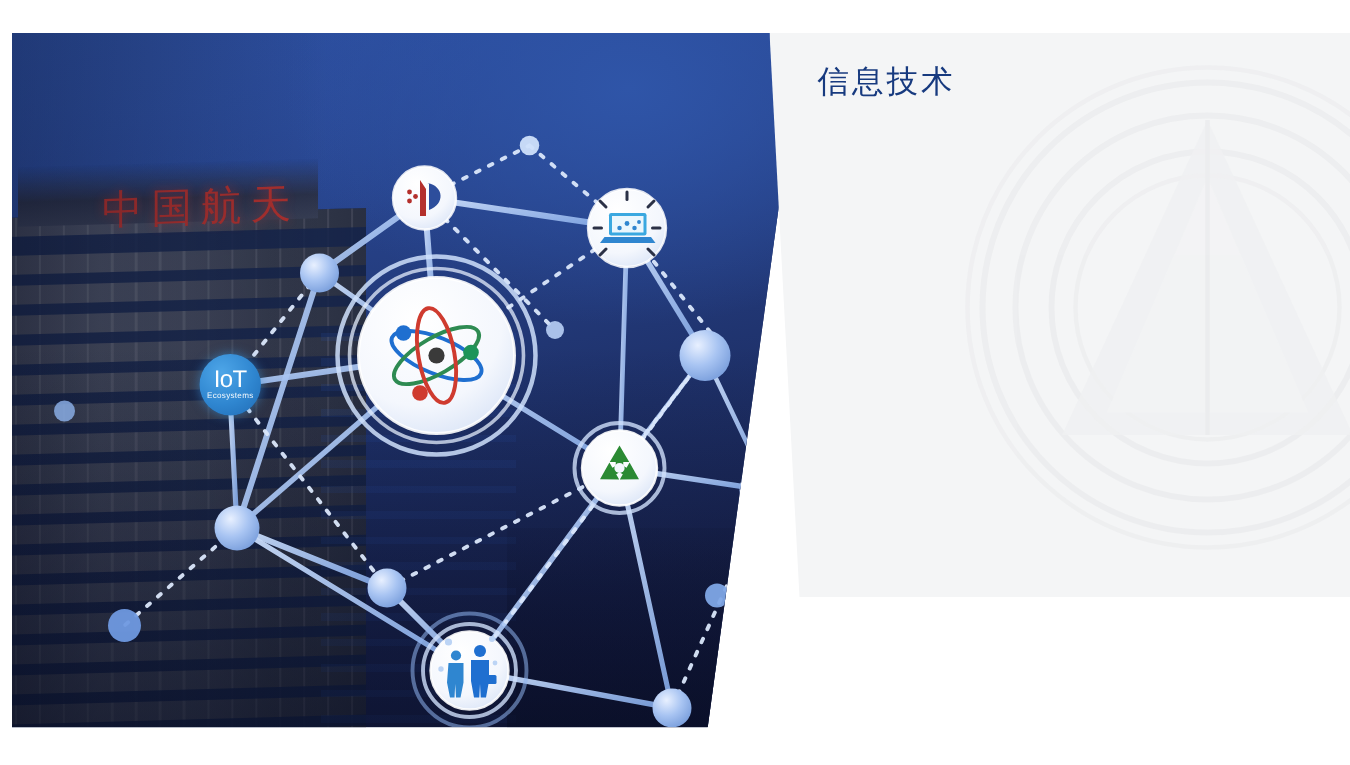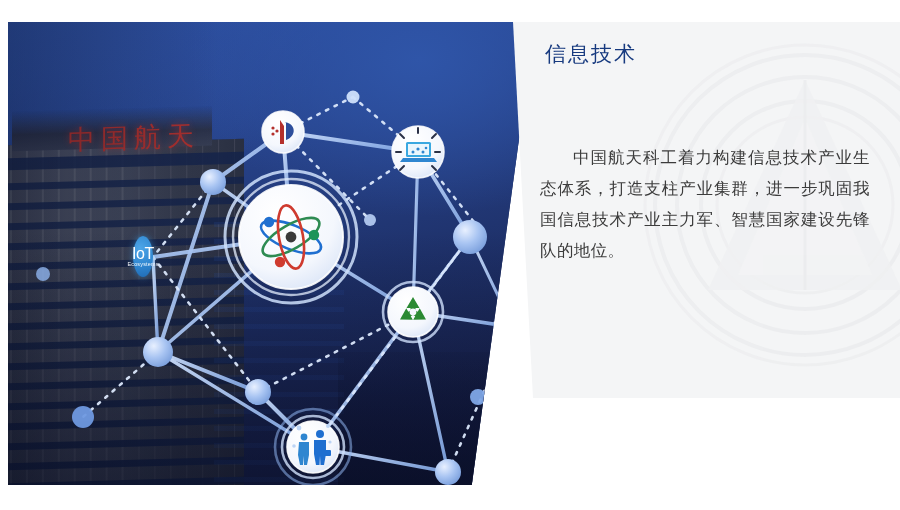--- a/index.html
+++ b/index.html
@@ -163,21 +163,21 @@
     background: linear-gradient(to top, rgba(120,108,150,0.45), rgba(170,150,190,0.08));
     -webkit-clip-path: polygon(42% 0, 58% 0, 100% 100%, 0 100%);
     clip-path: polygon(42% 0, 58% 0, 100% 100%, 0 100%);
   }
   .network { position: absolute; inset: 0; }
   .network svg { display: block; width: 100%; height: 100%; }
   .iot-badge {
     position: absolute;
     left: 125px;
     top: 214px;
-    width: 20px;
+    width: 41px;
     height: 41px;
     border-radius: 50%;
     background: radial-gradient(circle at 36% 30%, #4ea6e8 0%, #2f86d0 55%, #1f6ab3 100%);
     box-shadow: 0 0 7px rgba(60,150,220,0.6);
     display: flex;
     flex-direction: column;
     align-items: center;
     justify-content: center;
     color: #ffffff;
   }
@@ -387,16 +387,15 @@
           <circle cx="165" cy="165" r="88"></circle>
         </g>
         <path d="M165 40 L262 250 L68 250 Z" fill="#ebecee" opacity="0.85"></path>
         <path d="M165 78 L232 235 L98 235 Z" fill="#f1f2f3"></path>
         <path d="M165 40 L165 250" stroke="#e4e5e7" stroke-width="3"></path>
       </svg>
     </div>
 
     <div class="panel-title">信息技术</div>
 
-    <div class="panel-body">中国航天科工着力构建信息技术产业生态体系，打造支柱产业集群，进一步巩固我国信息技术产业主力军、智慧国家建设先锋队的地位。</div>
   </div>
 
 </div>
 
 </body></html>

